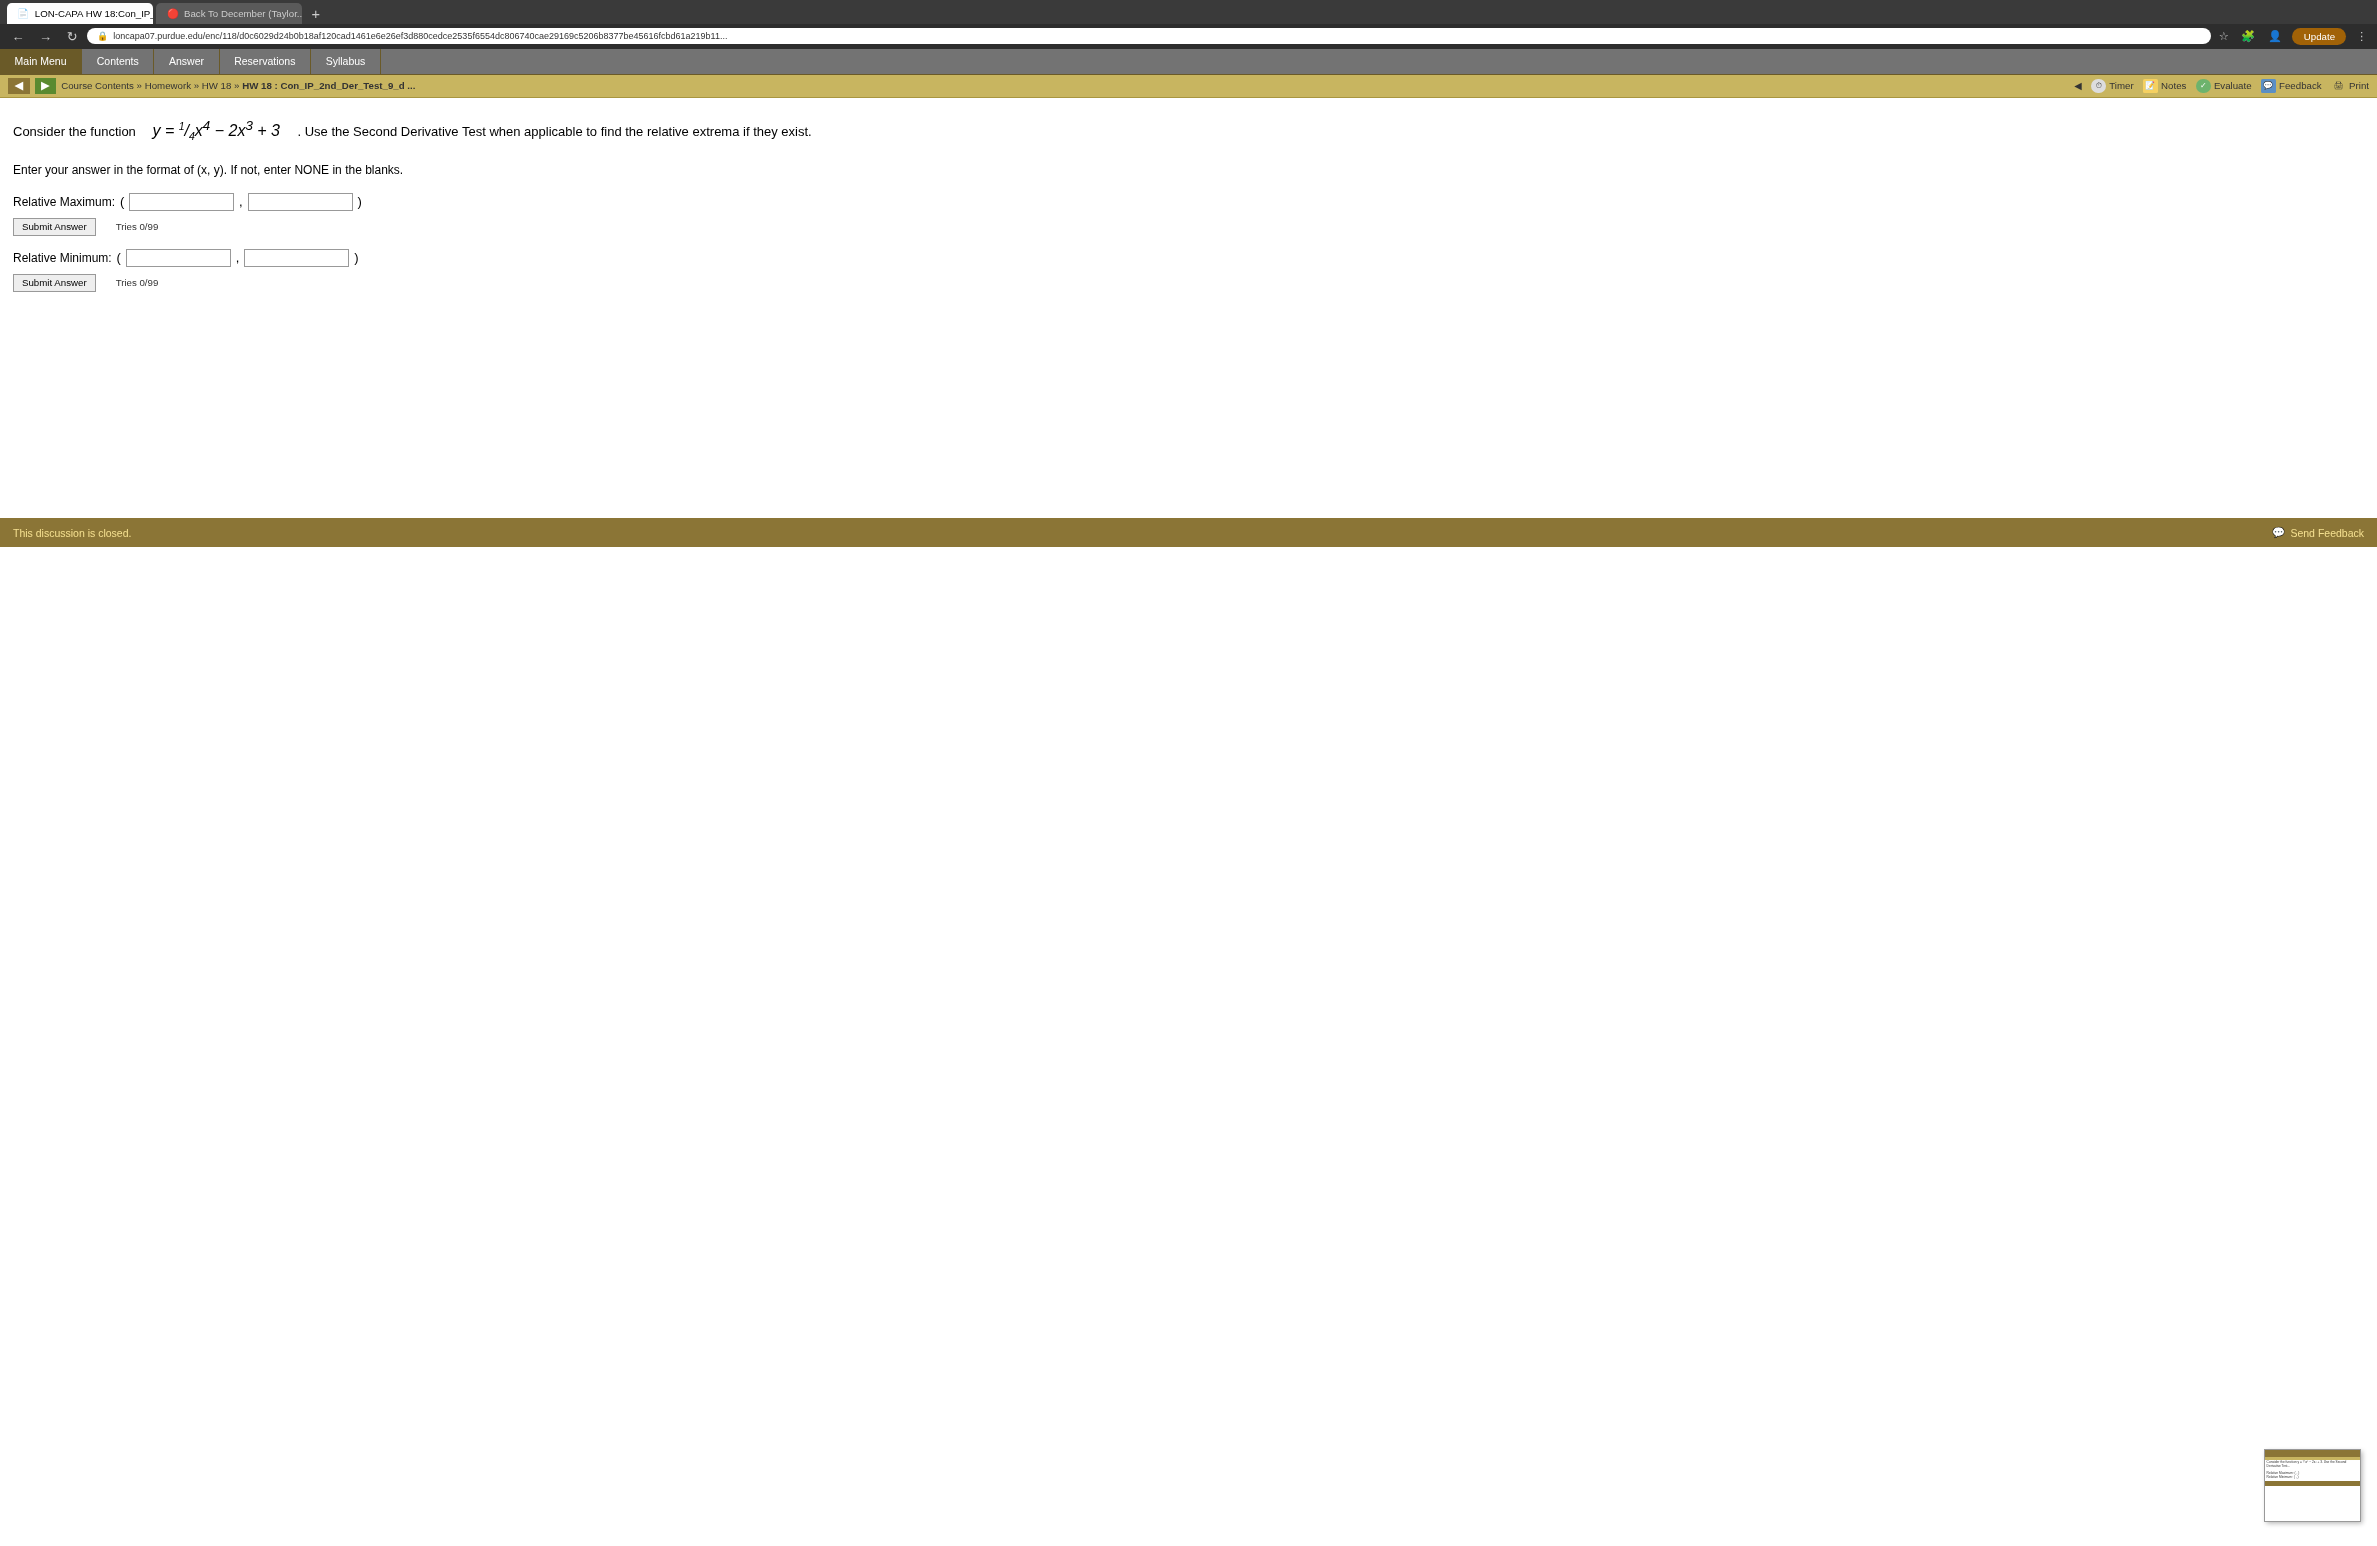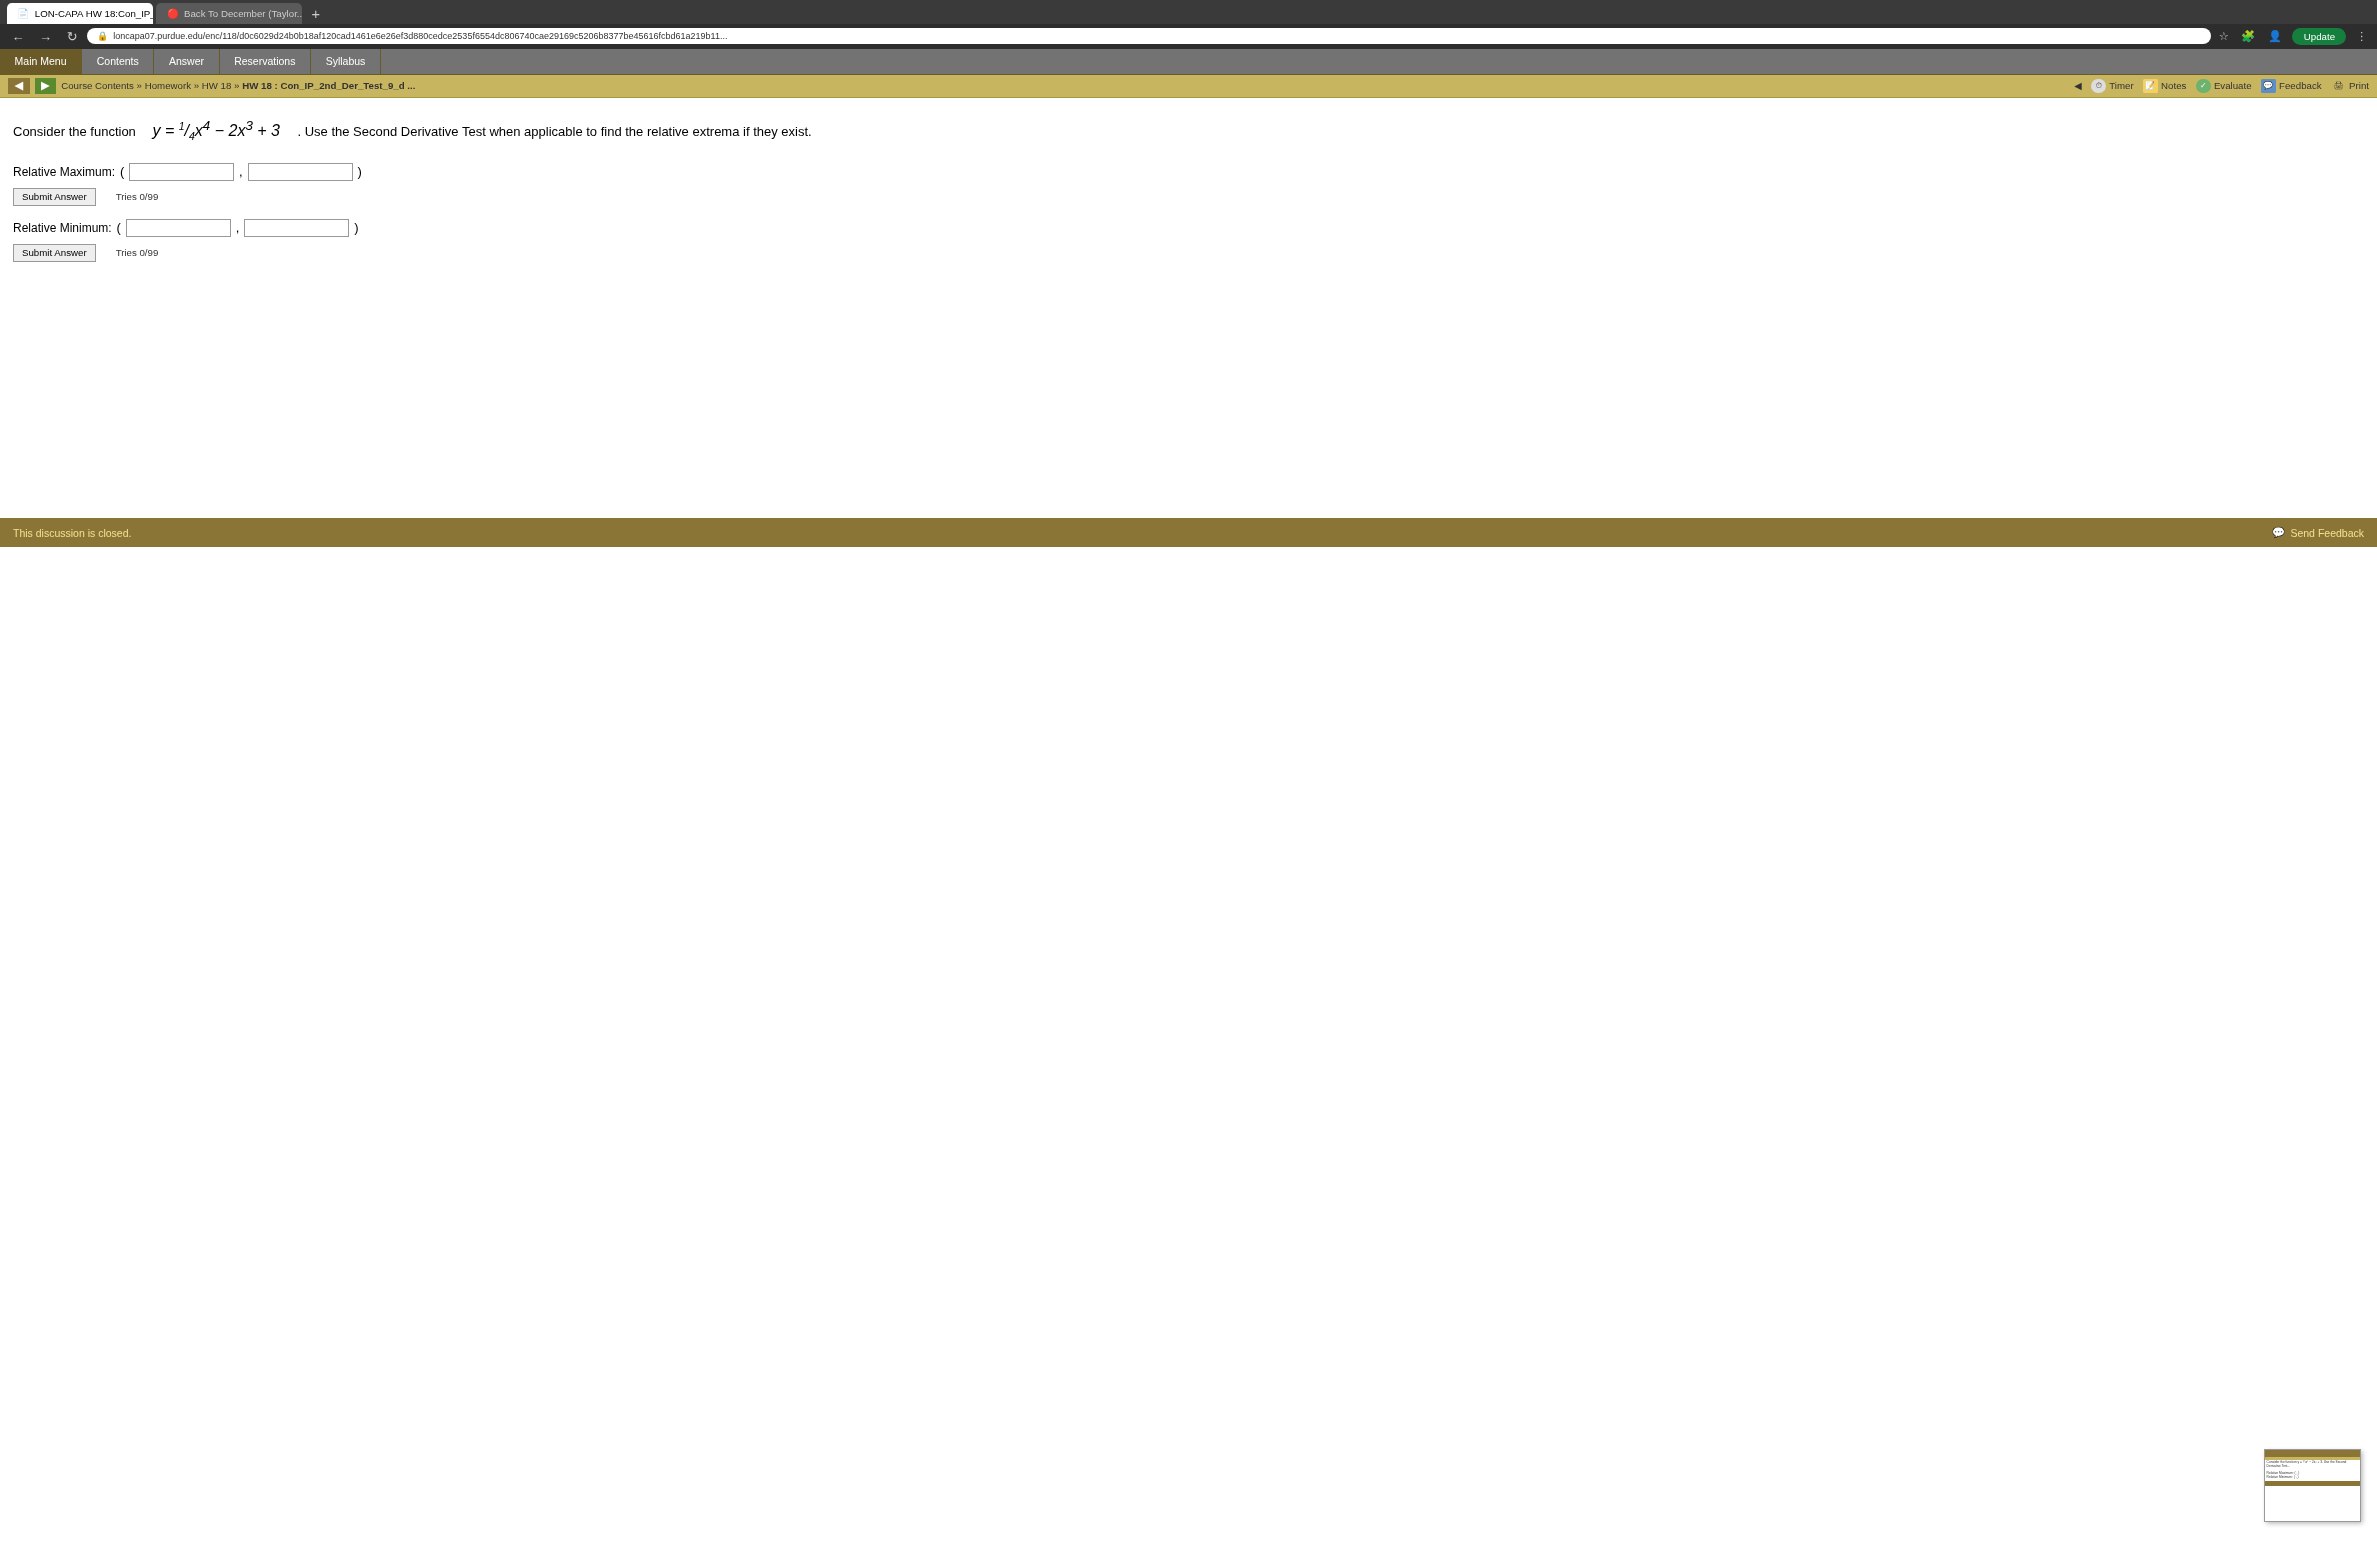--- a/index.html
+++ b/index.html
@@ -7,21 +7,21 @@
     .tab-bar { background: #3a3a3a; display: flex; align-items: center; padding: 3.2px 6.5px 0; gap: 3.2px; }
     .tab { background: #5a5a5a; color: #ccc; padding: 4.9px 11.3px; border-radius: 4.9px 4.9px 0 0; font-size: 9.7px; display: flex; align-items: center; gap: 4.9px; max-width: 146px; overflow: hidden; white-space: nowrap; text-overflow: ellipsis; }
     .tab.active { background: #fff; color: #000; }
     .tab-add { background: none; border: none; color: #ccc; font-size: 14.6px; cursor: pointer; padding: 0 6.5px; }
     .address-bar { background: #2d2d2d; display: flex; align-items: center; padding: 3.2px 6.5px; gap: 4.9px; }
     .nav-btn { background: none; border: none; color: #ccc; font-size: 13px; cursor: pointer; padding: 1.6px 4.9px; }
     .url-box { flex: 1; background: #fff; border-radius: 16px; padding: 3.2px 9.7px; font-size: 9px; color: #333; display: flex; align-items: center; gap: 4.9px; }
     .url-icon { color: #666; font-size: 9px; }
     .address-actions { display: flex; align-items: center; gap: 6.5px; }
     .addr-btn { background: none; border: none; color: #ccc; font-size: 11.3px; cursor: pointer; padding: 1.6px 3.2px; }
-    .update-btn { background: #15803d; color: white; border: none; border-radius: 11.3px; padding: 3.2px 11.3px; font-size: 9.7px; cursor: pointer; }
+    .update-btn { background: #a16207; color: white; border: none; border-radius: 11.3px; padding: 3.2px 11.3px; font-size: 9.7px; cursor: pointer; }
 
     
     .loncapa-nav { background: #737373; display: flex; align-items: center; border-bottom: 0.8px solid #6a5a28; }
     .loncapa-nav a, .loncapa-nav button { display: inline-block; padding: 6.5px 14.6px; color: #fff; text-decoration: none; font-size: 10.5px; background: none; border: none; cursor: pointer; border-right: 0.8px solid #6a5a28; }
     .loncapa-nav a.main-menu { background: #6a5a28; }
 
     .breadcrumb-bar { background: #c8b560; display: flex; align-items: center; justify-content: space-between; padding: 3.2px 8px; border-bottom: 0.8px solid #a89540; }
     .breadcrumb-left { display: flex; align-items: center; gap: 4.9px; font-size: 9.7px; color: #333; }
     .breadcrumb-left .nav-arrow { background: #8b7536; color: white; border: none; padding: 1.6px 6.5px; cursor: pointer; font-size: 11.3px; }
     .breadcrumb-left .nav-arrow.green { background: #5a8a30; }
@@ -136,20 +136,21 @@
 
 <div class="content-area">
   <div class="problem-text">
     <span>Consider the function</span>
     
     <span style="font-size:16px; font-style:italic; margin: 0 13px;">
       y = <sup style="font-size:10.5px;">1</sup>/<sub style="font-size:10.5px;">4</sub>x<sup>4</sup> − 2x<sup>3</sup> + 3
     </span>
     <span>. Use the Second Derivative Test when applicable to find the relative extrema if they exist.</span>
   </div>
+  <p style="font-size:12px; margin-bottom:16px;">Enter your answer in the format of (x, y). If not, enter NONE in the blanks.</p>
 
   <div class="answer-row">
     <span style="font-size:12px;">Relative Maximum:</span>
     <span>(</span>
     <input class="answer-input" type="text" value="" style="">
     <span>,</span>
     <input class="answer-input" type="text" value="" style="">
     <span>)</span>
   </div>
   <div class="submit-row">

